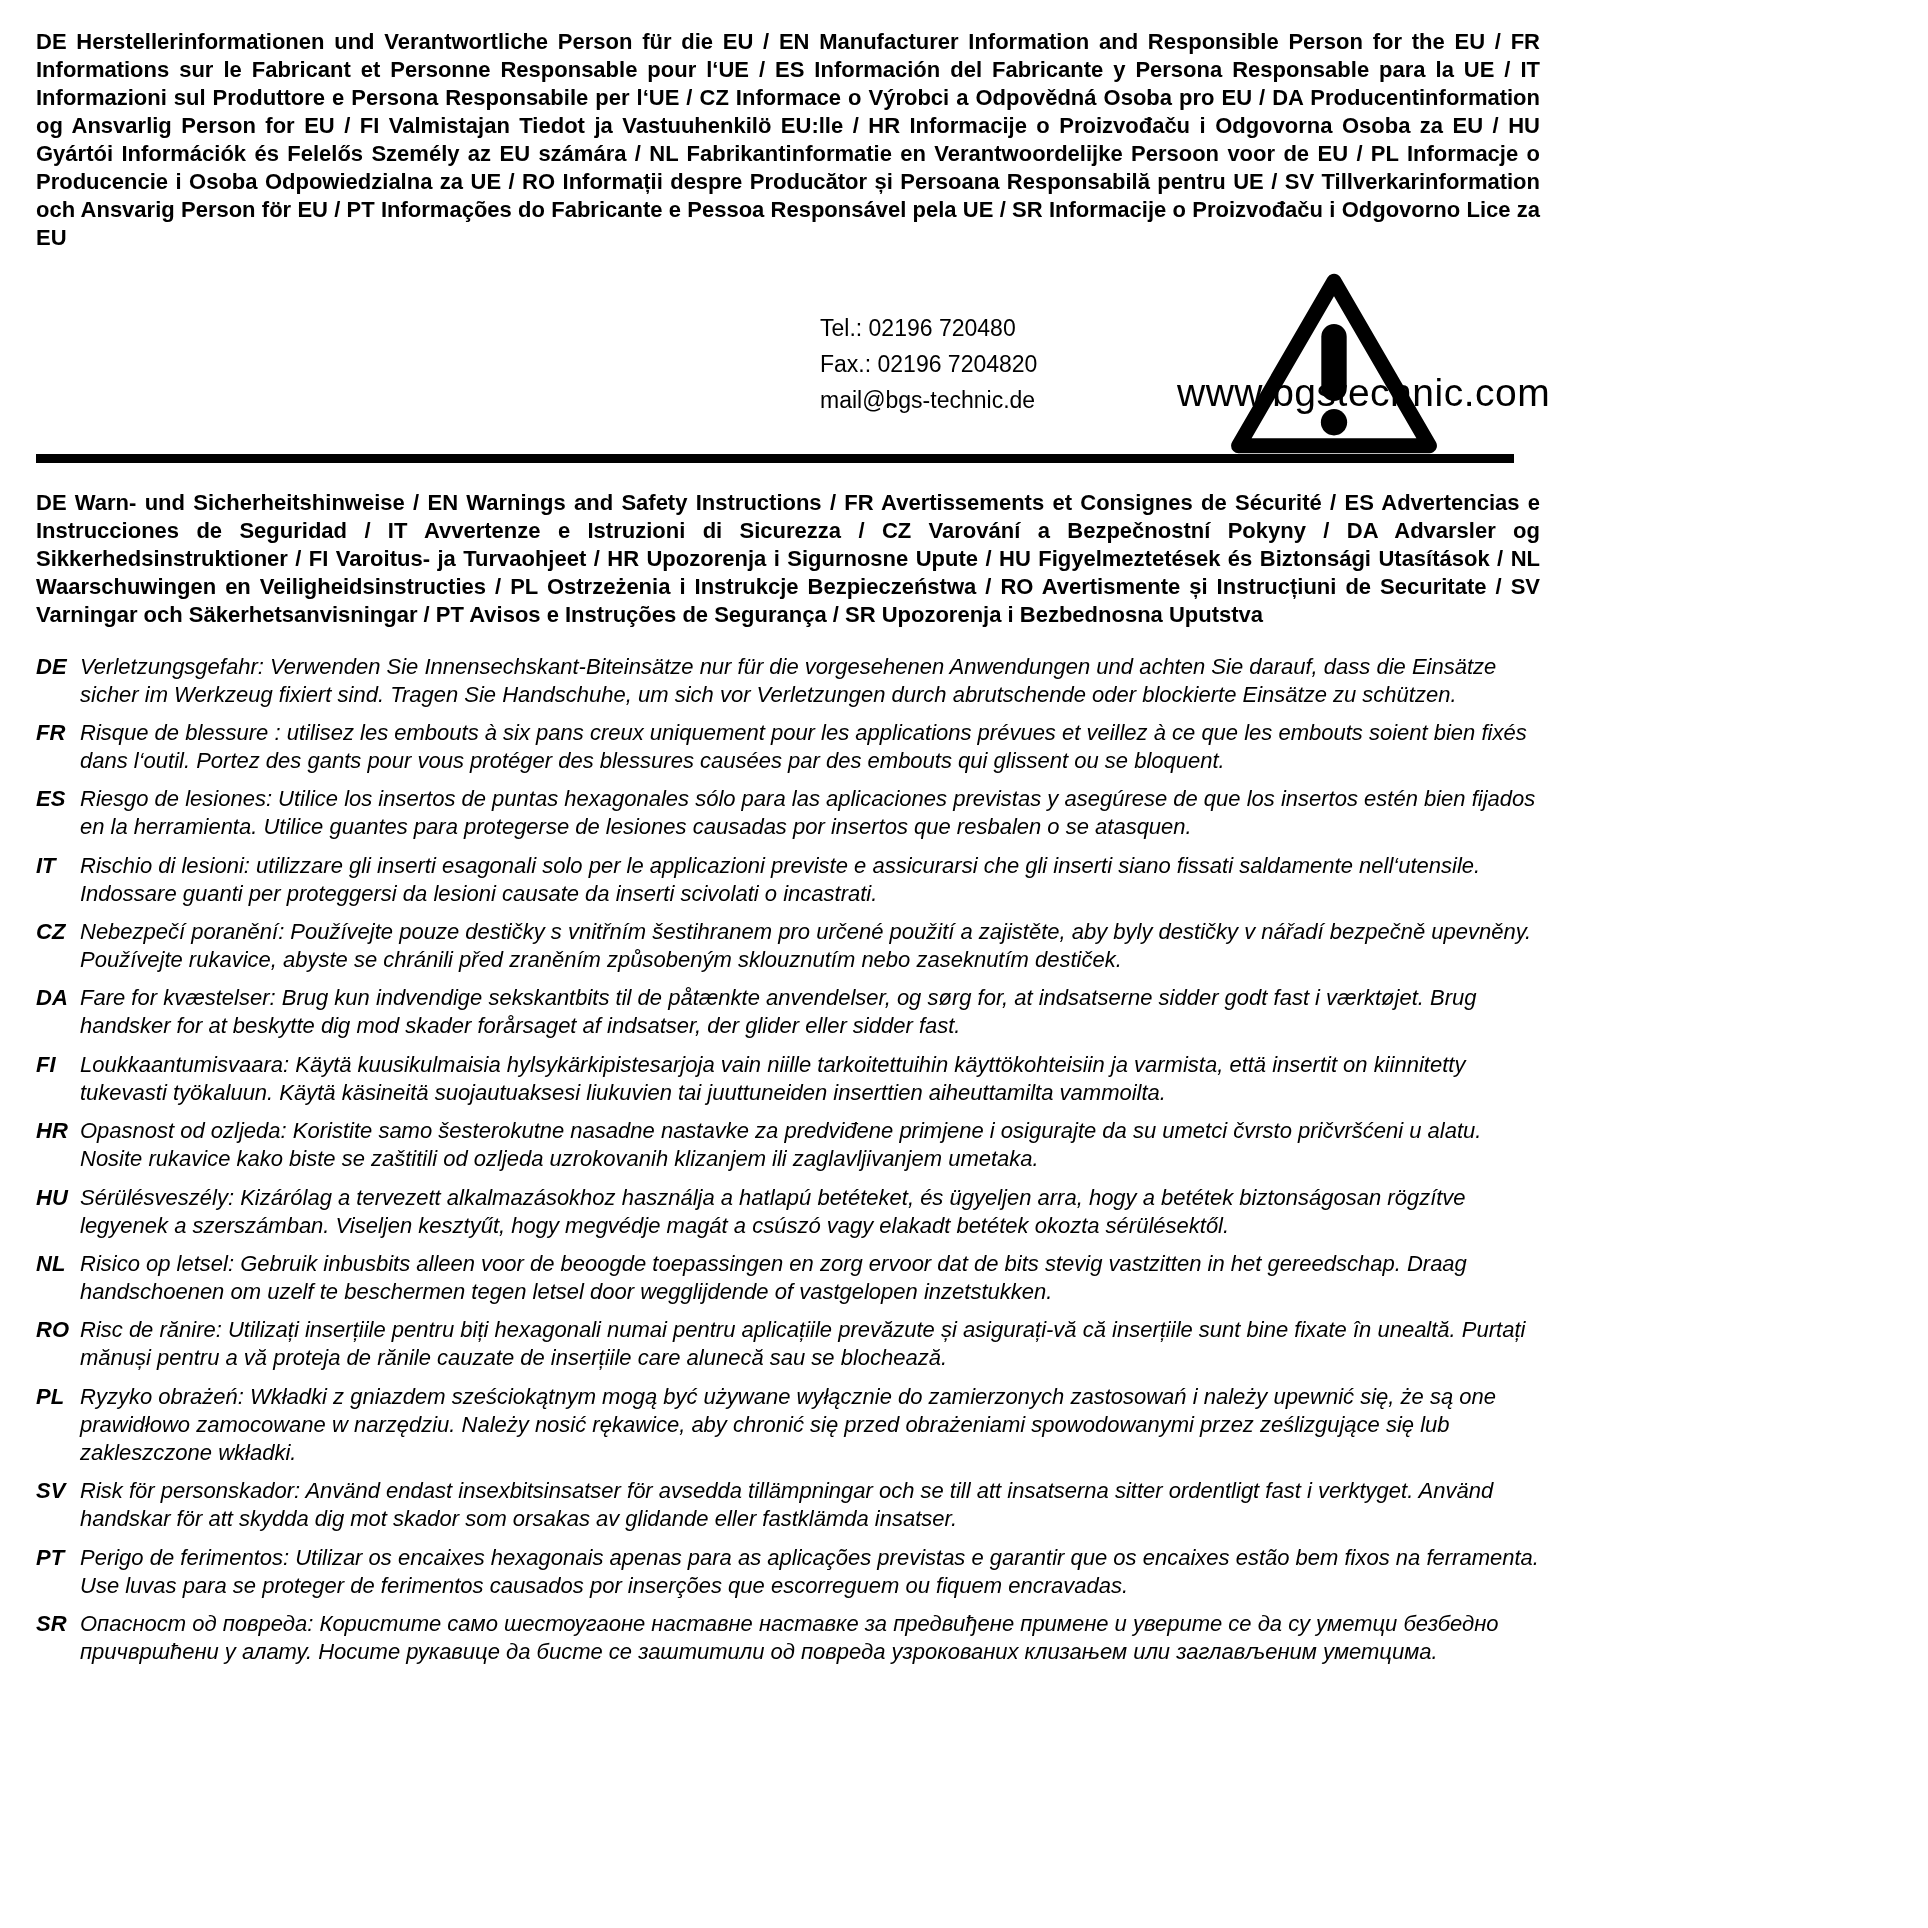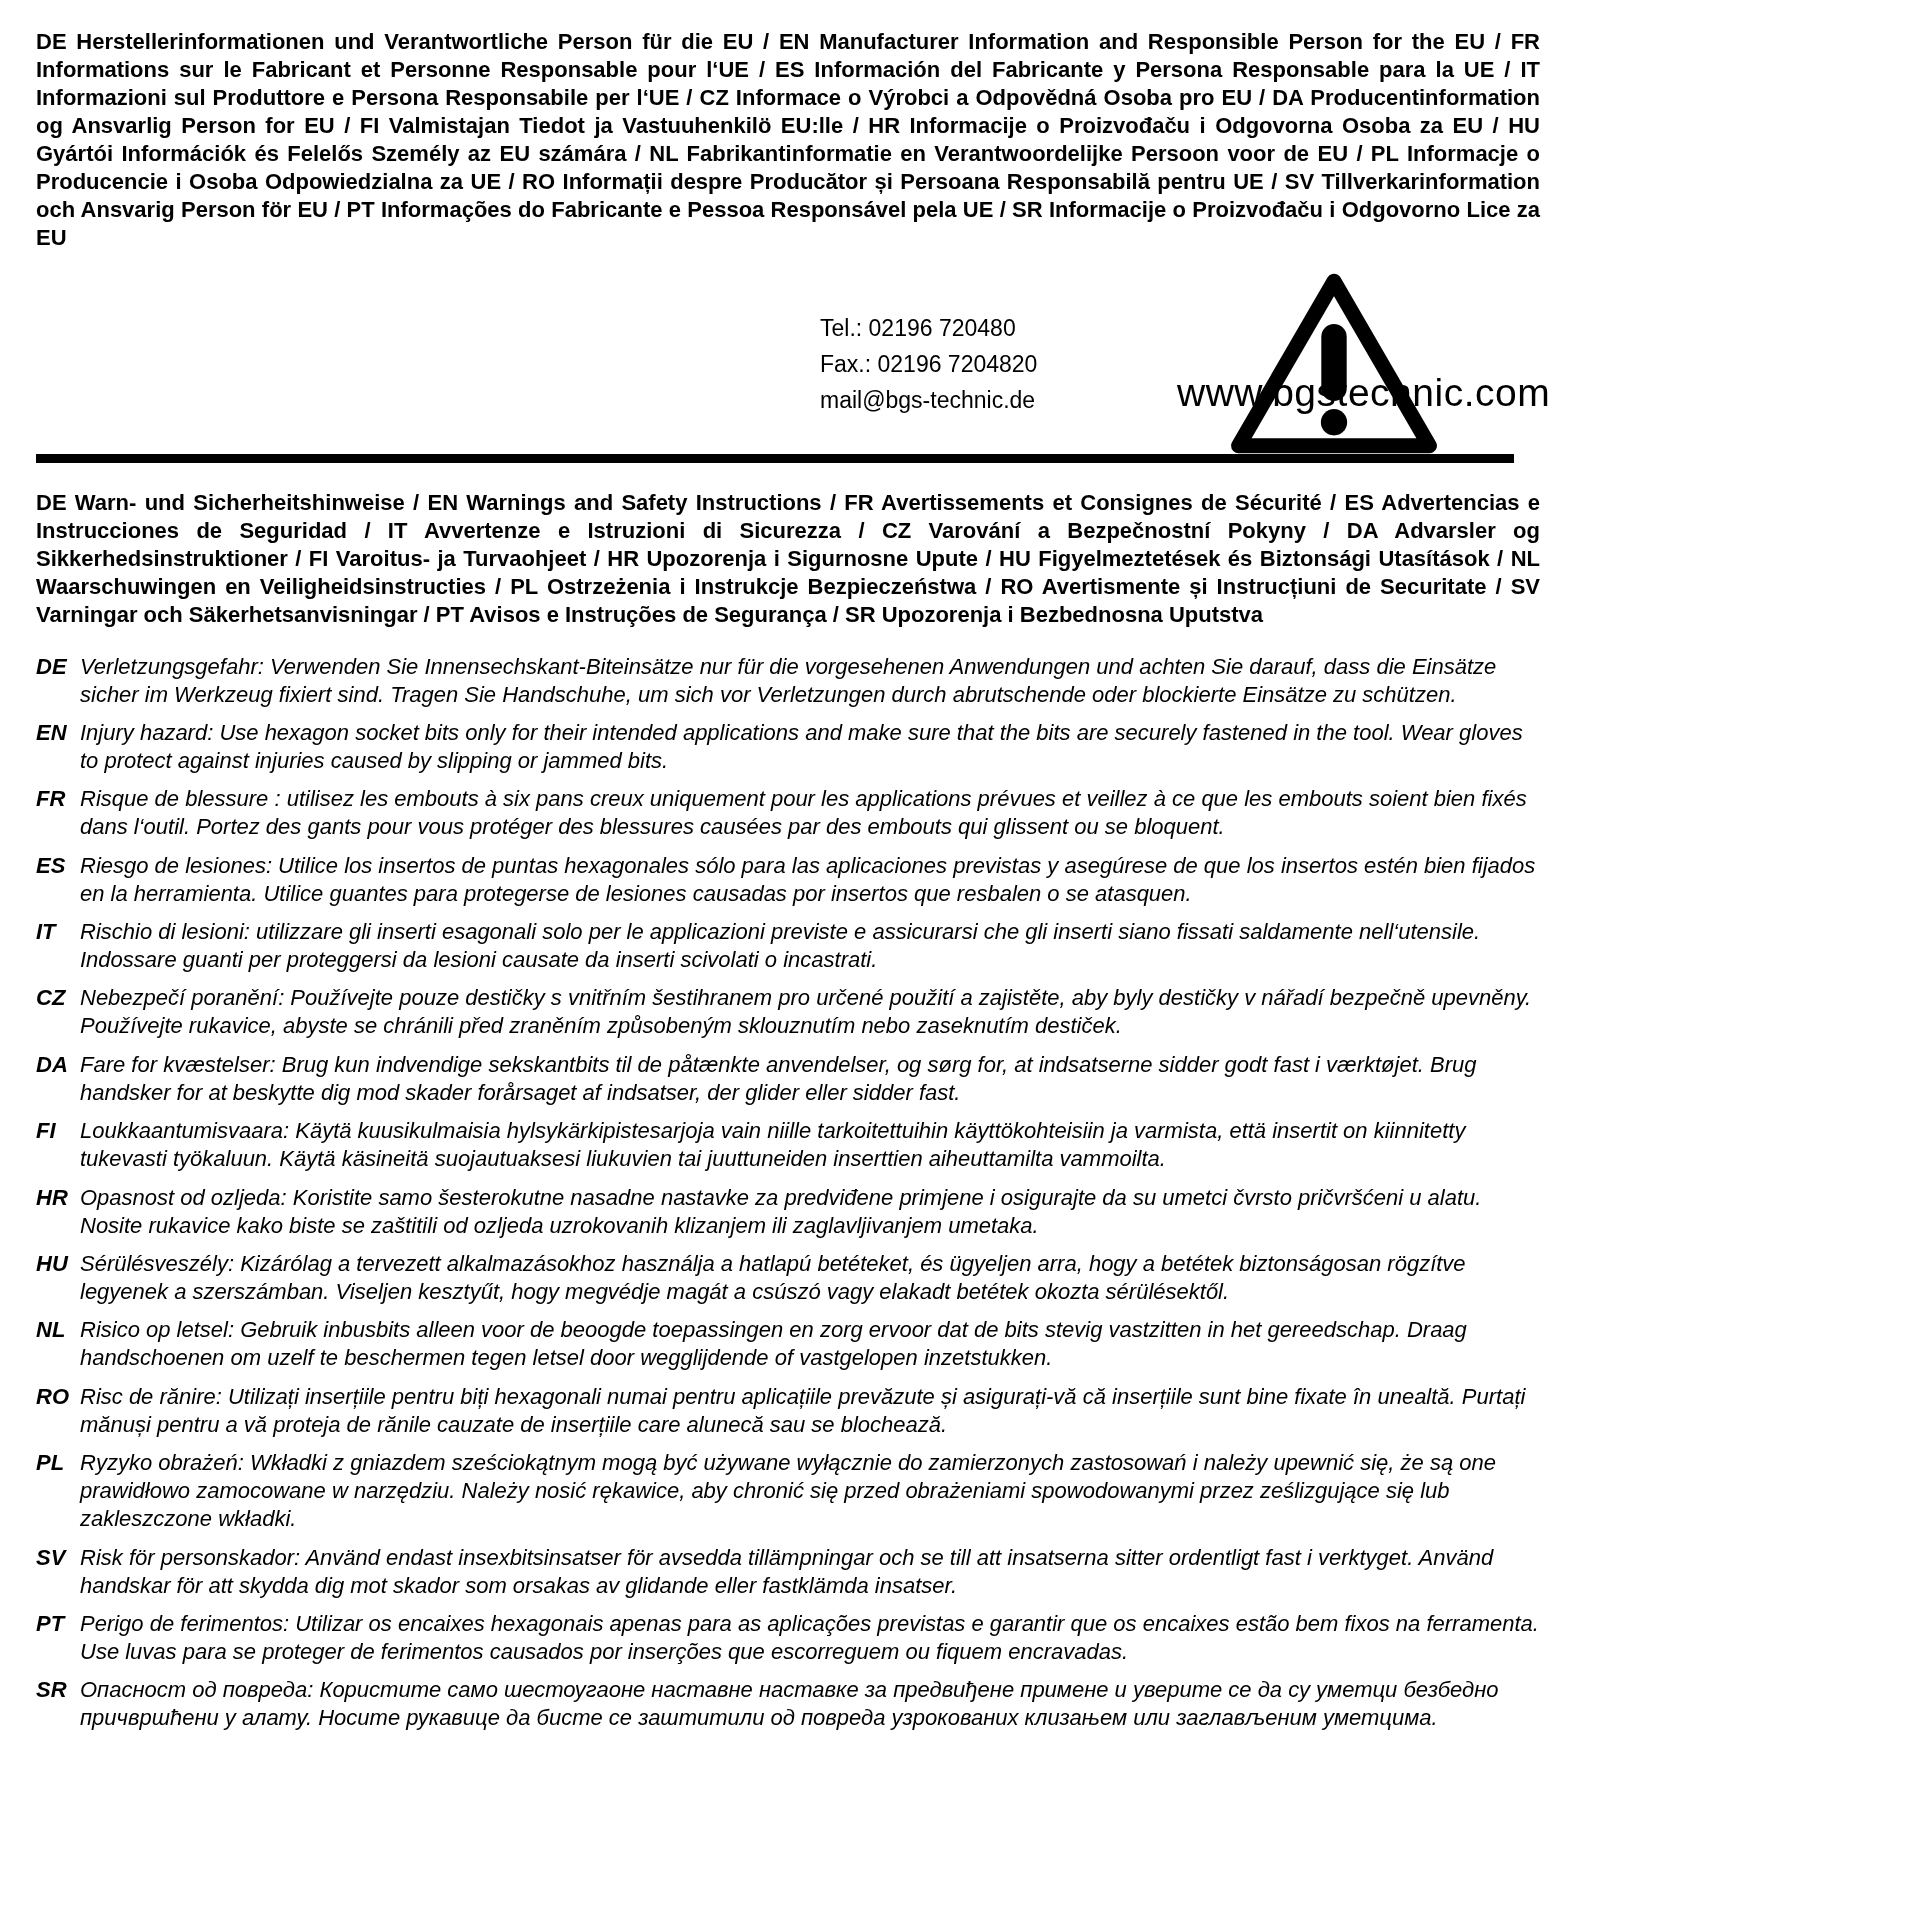--- a/index.html
+++ b/index.html
@@ -88,24 +88,20 @@
   <div class="rule"></div>
 
   <p class="hdr hdr2">DE Warn- und Sicherheitshinweise / EN Warnings and Safety Instructions / FR Avertissements et Consignes de Sécurité / ES Advertencias e Instrucciones de Seguridad / IT Avvertenze e Istruzioni di Sicurezza / CZ Varování a Bezpečnostní Pokyny / DA Advarsler og Sikkerhedsinstruktioner / FI Varoitus- ja Turvaohjeet / HR Upozorenja i Sigurnosne Upute / HU Figyelmeztetések és Biztonsági Utasítások / NL Waarschuwingen en Veiligheidsinstructies / PL Ostrzeżenia i Instrukcje Bezpieczeństwa / RO Avertismente și Instrucțiuni de Securitate / SV Varningar och Säkerhetsanvisningar / PT Avisos e Instruções de Segurança / SR Upozorenja i Bezbednosna Uputstva</p>
 
   <div class="warnings">
   <div class="warn-row">
     <span class="warn-code">DE</span>
     <span class="warn-text">Verletzungsgefahr: Verwenden Sie Innensechskant-Biteinsätze nur für die vorgesehenen Anwendungen und achten Sie darauf, dass die Einsätze sicher im Werkzeug fixiert sind. Tragen Sie Handschuhe, um sich vor Verletzungen durch abrutschende oder blockierte Einsätze zu schützen.</span>
   </div>
 
-  <div class="warn-row">
-    <span class="warn-code">EN</span>
-    <span class="warn-text">Injury hazard: Use hexagon socket bits only for their intended applications and make sure that the bits are securely fastened in the tool. Wear gloves to protect against injuries caused by slipping or jammed bits.</span>
-  </div>
 
   <div class="warn-row">
     <span class="warn-code">FR</span>
     <span class="warn-text">Risque de blessure : utilisez les embouts à six pans creux uniquement pour les applications prévues et veillez à ce que les embouts soient bien fixés dans l‘outil. Portez des gants pour vous protéger des blessures causées par des embouts qui glissent ou se bloquent.</span>
   </div>
 
   <div class="warn-row">
     <span class="warn-code">ES</span>
     <span class="warn-text">Riesgo de lesiones: Utilice los insertos de puntas hexagonales sólo para las aplicaciones previstas y asegúrese de que los insertos estén bien fijados en la herramienta. Utilice guantes para protegerse de lesiones causadas por insertos que resbalen o se atasquen.</span>
   </div>

